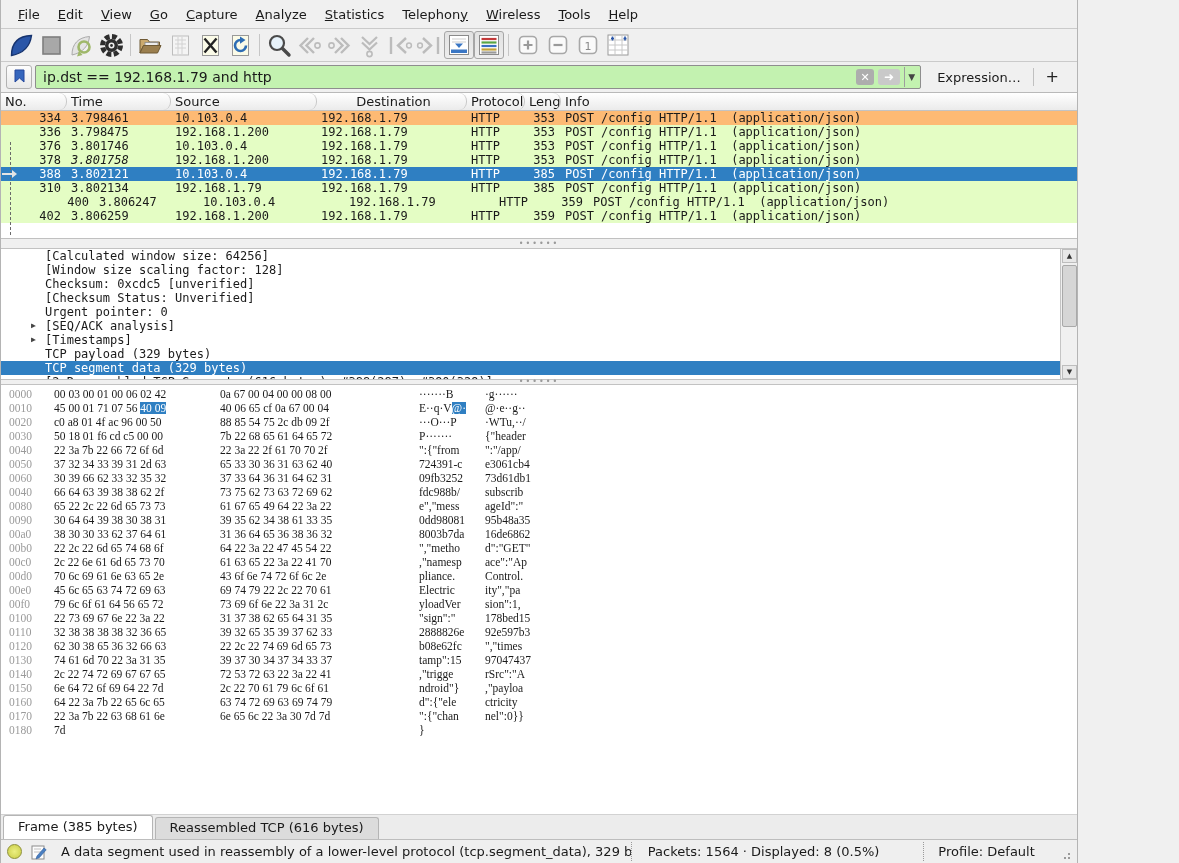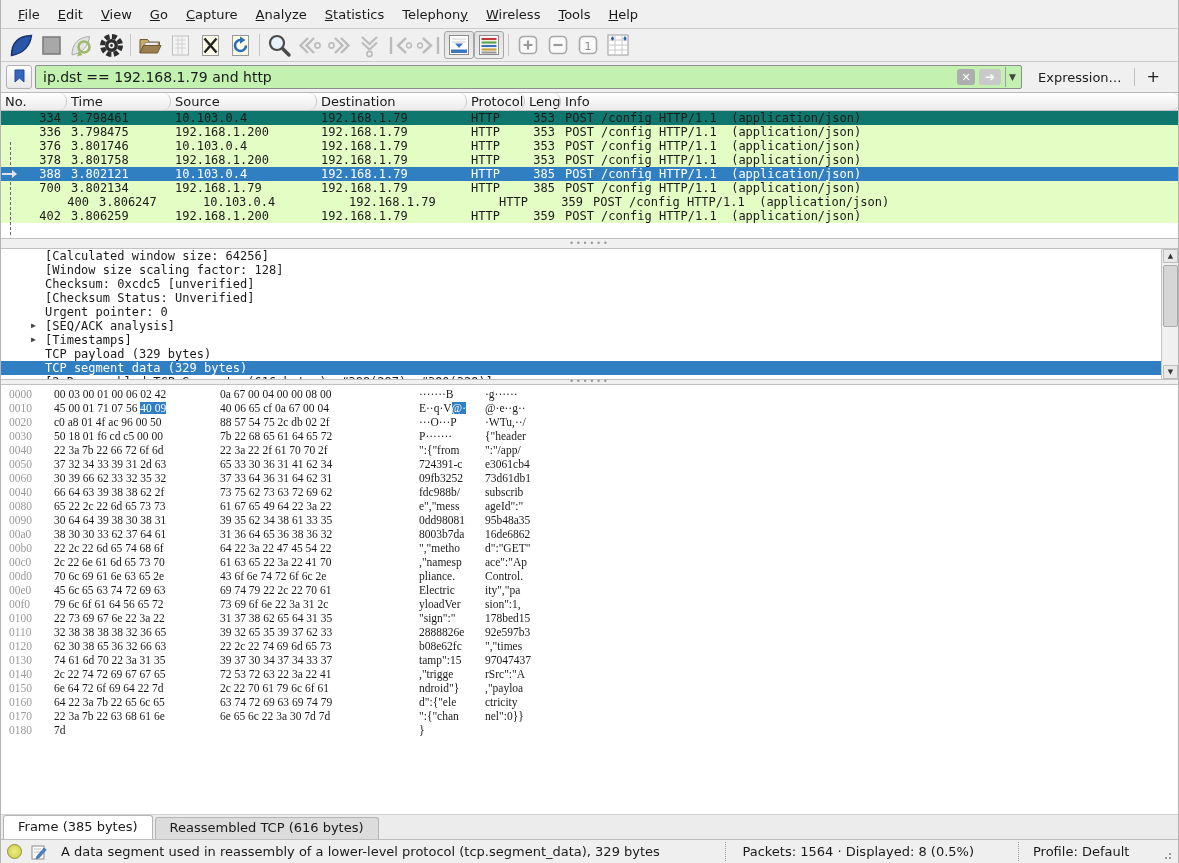--- a/index.html
+++ b/index.html
@@ -2,21 +2,21 @@
 <html><head>
 <meta charset="utf-8">
 <style>
   * { box-sizing: border-box; }
   html,body { margin:0; padding:0; }
   body {
     width:1179px; height:863px; overflow:hidden;
     font-family:"DejaVu Sans","Liberation Sans",sans-serif;
     font-size:13px; color:#1a1a1a; background:#f0f0f0;
   }
-  .app { width:1179px; height:863px; display:flex; flex-direction:column; border-left:1px solid #b4b4b4; border-right:1px solid #b4b4b4; }
+  .app { width:1078px; height:863px; display:flex; flex-direction:column; border-left:1px solid #b4b4b4; border-right:1px solid #b4b4b4; }
 
   
   .menubar { height:29px; flex:0 0 29px; background:#f0f0f0; border-bottom:1px solid #cacaca;
              display:flex; align-items:center; padding-left:8px; }
   .menu-item { padding:4px 9px; cursor:default; white-space:nowrap; }
   .menu-item u { text-decoration:underline; }
 
   
   .toolbar { height:33px; flex:0 0 33px; background:#f0f0f0; border-bottom:1px solid #cacaca;
              display:flex; align-items:center; padding:0 5px; }
@@ -345,27 +345,27 @@
     <span class="expr">Expression…</span>
     <span class="vsep"></span>
     <span class="f-add">+</span>
   </div>
 
   <div class="packet-list">
     <div class="pl-header" id="pl-header">
         <span class="pl-hcell" style="width: 66px; flex: 0 0 66px;">No.</span>
         <span class="pl-hcell" style="width: 104px; flex: 0 0 104px;">Time</span>
         <span class="pl-hcell" style="width: 146px; flex: 0 0 146px;">Source</span>
-        <span class="pl-hcell" style="width: 150px; flex: 0 0 150px;">Destination</span>
+        <span class="pl-hcell" style="width: 150px; flex: 0 0 150px; text-align: center;">Destination</span>
         <span class="pl-hcell" style="width: 58px; flex: 0 0 58px;">Protocol</span>
         <span class="pl-hcell" style="width: 36px; flex: 0 0 36px;">Lengt</span>
         <span class="pl-hcell" style="width: 619px; flex: 0 0 619px;">Info</span>
       </div>
     <div id="pl-body">
-        <div class="pl-row" style="background: #0f766e;">
+        <div class="pl-row" style="background: #fdba74;">
           <span class="pl-cell ar" style="width: 66px; flex: 0 0 66px;">334</span>
           <span class="pl-cell al" style="width: 104px; flex: 0 0 104px;">3.798461</span>
           <span class="pl-cell al" style="width: 146px; flex: 0 0 146px;">10.103.0.4</span>
           <span class="pl-cell al" style="width: 150px; flex: 0 0 150px;">192.168.1.79</span>
           <span class="pl-cell al" style="width: 58px; flex: 0 0 58px;">HTTP</span>
           <span class="pl-cell ar" style="width: 36px; flex: 0 0 36px;">353</span>
           <span class="pl-cell al" style="width: 619px; flex: 0 0 619px;">POST /config HTTP/1.1  (application/json)</span>
         </div>
         <div class="pl-row" style="background: rgb(228, 253, 196);">
           <span class="pl-cell ar" style="width: 66px; flex: 0 0 66px;">336</span>
@@ -380,38 +380,38 @@
           <span class="pl-cell ar" style="width: 66px; flex: 0 0 66px;">376</span>
           <span class="pl-cell al" style="width: 104px; flex: 0 0 104px;">3.801746</span>
           <span class="pl-cell al" style="width: 146px; flex: 0 0 146px;">10.103.0.4</span>
           <span class="pl-cell al" style="width: 150px; flex: 0 0 150px;">192.168.1.79</span>
           <span class="pl-cell al" style="width: 58px; flex: 0 0 58px;">HTTP</span>
           <span class="pl-cell ar" style="width: 36px; flex: 0 0 36px;">353</span>
           <span class="pl-cell al" style="width: 619px; flex: 0 0 619px;">POST /config HTTP/1.1  (application/json)</span>
         </div>
         <div class="pl-row" style="background: rgb(228, 253, 196);">
           <span class="pl-cell ar" style="width: 66px; flex: 0 0 66px;">378</span>
-          <span class="pl-cell al" style="width: 104px; flex: 0 0 104px;">3.801758</span>
+          <span class="pl-cell al" style="width: 104px; flex: 0 0 104px; font-style: italic;">3.801758</span>
           <span class="pl-cell al" style="width: 146px; flex: 0 0 146px;">192.168.1.200</span>
           <span class="pl-cell al" style="width: 150px; flex: 0 0 150px;">192.168.1.79</span>
           <span class="pl-cell al" style="width: 58px; flex: 0 0 58px;">HTTP</span>
           <span class="pl-cell ar" style="width: 36px; flex: 0 0 36px;">353</span>
           <span class="pl-cell al" style="width: 619px; flex: 0 0 619px;">POST /config HTTP/1.1  (application/json)</span>
         </div>
         <div class="pl-row" style="background: rgb(47, 127, 194); color: rgb(255, 255, 255);">
           <span class="pl-cell ar" style="width: 66px; flex: 0 0 66px;">388</span>
           <span class="pl-cell al" style="width: 104px; flex: 0 0 104px;">3.802121</span>
           <span class="pl-cell al" style="width: 146px; flex: 0 0 146px;">10.103.0.4</span>
           <span class="pl-cell al" style="width: 150px; flex: 0 0 150px;">192.168.1.79</span>
           <span class="pl-cell al" style="width: 58px; flex: 0 0 58px;">HTTP</span>
           <span class="pl-cell ar" style="width: 36px; flex: 0 0 36px;">385</span>
           <span class="pl-cell al" style="width: 619px; flex: 0 0 619px;">POST /config HTTP/1.1  (application/json)</span>
         </div>
         <div class="pl-row" style="background: rgb(228, 253, 196);">
-          <span class="pl-cell ar" style="width: 66px; flex: 0 0 66px;">700</span>
+          <span class="pl-cell ar" style="width: 66px; flex: 0 0 66px;">310</span>
           <span class="pl-cell al" style="width: 104px; flex: 0 0 104px;">3.802134</span>
           <span class="pl-cell al" style="width: 146px; flex: 0 0 146px;">192.168.1.79</span>
           <span class="pl-cell al" style="width: 150px; flex: 0 0 150px;">192.168.1.79</span>
           <span class="pl-cell al" style="width: 58px; flex: 0 0 58px;">HTTP</span>
           <span class="pl-cell ar" style="width: 36px; flex: 0 0 36px;">385</span>
           <span class="pl-cell al" style="width: 619px; flex: 0 0 619px;">POST /config HTTP/1.1  (application/json)</span>
         </div>
         <div class="pl-row" style="background: rgb(228, 253, 196);">
           <span class="pl-cell ar" style="width: 66px; flex: 0 0 66px; margin-left: 28px;">400</span>
           <span class="pl-cell al" style="width: 104px; flex: 0 0 104px;">3.806247</span>
@@ -462,24 +462,24 @@
     </div>
   </div>
 
   <div class="splitter2">
       <span class="dots">••••••</span>
     </div>
 
   <div class="hexpane" id="hexpane">
       <div class="hexrow"><span class="hx-off">0000</span><span class="hx-g1">00 03 00 01 00 06 02 42</span><span class="hx-g2">0a 67 00 04 00 00 08 00</span><span class="hx-a1">·······B</span><span class="hx-a2">·g······</span></div>
       <div class="hexrow"><span class="hx-off">0010</span><span class="hx-g1"><span>45 00 01 71 07 56 </span><span class="hx-sel">40 09</span></span><span class="hx-g2">40 06 65 cf 0a 67 00 04</span><span class="hx-a1"><span>E··q·V</span><span class="hx-sel">@·</span></span><span class="hx-a2">@·e··g··</span></div>
-      <div class="hexrow"><span class="hx-off">0020</span><span class="hx-g1">c0 a8 01 4f ac 96 00 50</span><span class="hx-g2">88 57 54 75 2c db 02 2f</span><span class="hx-a1">···O···P</span><span class="hx-a2">·WTu,··/</span></div>
+      <div class="hexrow"><span class="hx-off">0020</span><span class="hx-g1">c0 a8 01 4f ac 96 00 50</span><span class="hx-g2">88 85 54 75 2c db 09 2f</span><span class="hx-a1">···O···P</span><span class="hx-a2">·WTu,··/</span></div>
       <div class="hexrow"><span class="hx-off">0030</span><span class="hx-g1">50 18 01 f6 cd c5 00 00</span><span class="hx-g2">7b 22 68 65 61 64 65 72</span><span class="hx-a1">P·······</span><span class="hx-a2">{"header</span></div>
       <div class="hexrow"><span class="hx-off">0040</span><span class="hx-g1">22 3a 7b 22 66 72 6f 6d</span><span class="hx-g2">22 3a 22 2f 61 70 70 2f</span><span class="hx-a1">":{"from</span><span class="hx-a2">":"/app/</span></div>
-      <div class="hexrow"><span class="hx-off">0050</span><span class="hx-g1">37 32 34 33 39 31 2d 63</span><span class="hx-g2">65 33 30 36 31 41 62 34</span><span class="hx-a1">724391-c</span><span class="hx-a2">e3061cb4</span></div>
+      <div class="hexrow"><span class="hx-off">0050</span><span class="hx-g1">37 32 34 33 39 31 2d 63</span><span class="hx-g2">65 33 30 36 31 63 62 40</span><span class="hx-a1">724391-c</span><span class="hx-a2">e3061cb4</span></div>
       <div class="hexrow"><span class="hx-off">0060</span><span class="hx-g1">30 39 66 62 33 32 35 32</span><span class="hx-g2">37 33 64 36 31 64 62 31</span><span class="hx-a1">09fb3252</span><span class="hx-a2">73d61db1</span></div>
       <div class="hexrow"><span class="hx-off">0040</span><span class="hx-g1">66 64 63 39 38 38 62 2f</span><span class="hx-g2">73 75 62 73 63 72 69 62</span><span class="hx-a1">fdc988b/</span><span class="hx-a2">subscrib</span></div>
       <div class="hexrow"><span class="hx-off">0080</span><span class="hx-g1">65 22 2c 22 6d 65 73 73</span><span class="hx-g2">61 67 65 49 64 22 3a 22</span><span class="hx-a1">e","mess</span><span class="hx-a2">ageId":"</span></div>
       <div class="hexrow"><span class="hx-off">0090</span><span class="hx-g1">30 64 64 39 38 30 38 31</span><span class="hx-g2">39 35 62 34 38 61 33 35</span><span class="hx-a1">0dd98081</span><span class="hx-a2">95b48a35</span></div>
       <div class="hexrow"><span class="hx-off">00a0</span><span class="hx-g1">38 30 30 33 62 37 64 61</span><span class="hx-g2">31 36 64 65 36 38 36 32</span><span class="hx-a1">8003b7da</span><span class="hx-a2">16de6862</span></div>
       <div class="hexrow"><span class="hx-off">00b0</span><span class="hx-g1">22 2c 22 6d 65 74 68 6f</span><span class="hx-g2">64 22 3a 22 47 45 54 22</span><span class="hx-a1">","metho</span><span class="hx-a2">d":"GET"</span></div>
       <div class="hexrow"><span class="hx-off">00c0</span><span class="hx-g1">2c 22 6e 61 6d 65 73 70</span><span class="hx-g2">61 63 65 22 3a 22 41 70</span><span class="hx-a1">,"namesp</span><span class="hx-a2">ace":"Ap</span></div>
       <div class="hexrow"><span class="hx-off">00d0</span><span class="hx-g1">70 6c 69 61 6e 63 65 2e</span><span class="hx-g2">43 6f 6e 74 72 6f 6c 2e</span><span class="hx-a1">pliance.</span><span class="hx-a2">Control.</span></div>
       <div class="hexrow"><span class="hx-off">00e0</span><span class="hx-g1">45 6c 65 63 74 72 69 63</span><span class="hx-g2">69 74 79 22 2c 22 70 61</span><span class="hx-a1">Electric</span><span class="hx-a2">ity","pa</span></div>
       <div class="hexrow"><span class="hx-off">00f0</span><span class="hx-g1">79 6c 6f 61 64 56 65 72</span><span class="hx-g2">73 69 6f 6e 22 3a 31 2c</span><span class="hx-a1">yloadVer</span><span class="hx-a2">sion":1,</span></div>

